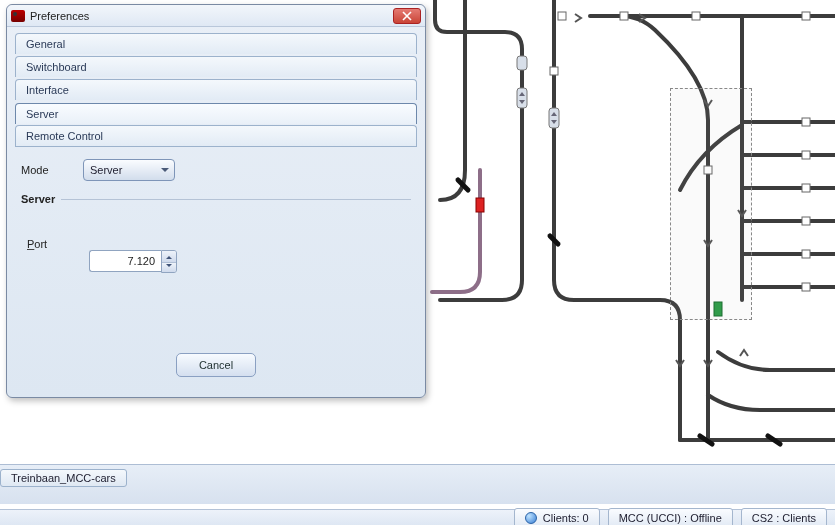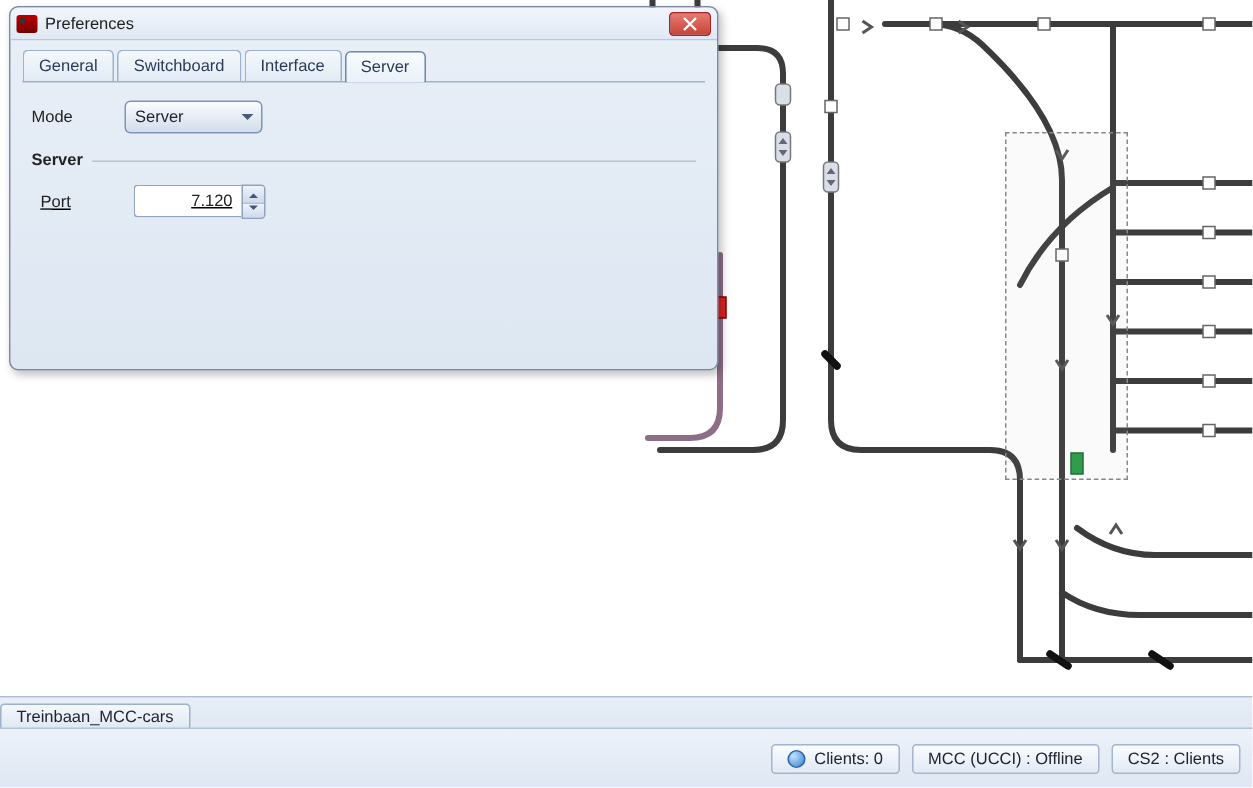--- a/index.html
+++ b/index.html
@@ -3,61 +3,61 @@
 <meta charset="utf-8">
 <style>
   * { box-sizing: border-box; margin: 0; padding: 0; }
   body { font-family: Tahoma, Arial, sans-serif; font-size: 11px; background: #fff; width: 835px; height: 525px; position: relative; overflow: hidden; }
   
   
   .canvas { position: absolute; top: 0; left: 0; width: 835px; height: 460px; background: #fff; }
   .canvas svg { position: absolute; top: 0; left: 0; }
   
   
-  .dialog { position: absolute; top: 4px; left: 6px; width: 473px; background: linear-gradient(#e9eff7,#dde7f2); border: 1px solid #7a8aa3; border-radius: 6px; box-shadow: 2px 3px 6px rgba(0,0,0,.25); }
+  .dialog { position: absolute; top: 4px; left: 6px; width: 420px; background: linear-gradient(#e9eff7,#dde7f2); border: 1px solid #7a8aa3; border-radius: 6px; box-shadow: 2px 3px 6px rgba(0,0,0,.25); }
   .titlebar { height: 22px; display: flex; align-items: center; padding: 0 4px; background: linear-gradient(#f2f6fb,#dfe8f4); border-bottom: 1px solid #b9c7da; border-radius: 6px 6px 0 0; }
   .titlebar .app-icon { width: 14px; height: 12px; background: linear-gradient(#b00,#700); border-radius: 2px; margin-right: 5px; position: relative; }
   .titlebar .app-icon::after { content:''; position:absolute; left:2px; top:2px; width:4px; height:4px; background:#333; border-radius:50%; }
   .titlebar .title { flex: 1; color: #222; font-size: 11px; }
   .close-btn { width: 28px; height: 16px; background: linear-gradient(#e57b73,#c94436); border: 1px solid #a22; border-radius: 3px; display:flex; align-items:center; justify-content:center; cursor:pointer; }
   .close-btn svg { width: 10px; height: 10px; }
   
-  .tabs { display: flex; gap: 2px; padding: 6px 8px 0 8px; }
+  .tabs { display: flex; gap: 2px; padding: 6px 8px 0 8px; flex-direction: column; }
   .tab { padding: 4px 10px; background: linear-gradient(#f4f8fc,#e2ebf5); border: 1px solid #9cb2cc; border-bottom: none; border-radius: 4px 4px 0 0; cursor: pointer; color:#2a3a57; font-size:11px; }
   .tab.active { background: linear-gradient(#f9fcff,#e9f0f8); border-color: #6d88ab; position: relative; top: 1px; }
   .tabline { height: 1px; background: #9cb2cc; margin: 0 8px; }
   
   .content { padding: 12px 14px 8px 14px; }
   .row { display: flex; align-items: center; margin-bottom: 12px; gap: 24px; }
   .label { color:#222; min-width: 38px; }
   .underline { text-decoration: underline; text-decoration-color:#444; text-underline-offset: 1px; }
   
   .select { position: relative; width: 92px; height: 22px; background: linear-gradient(#fafcff,#d2ddec); border: 1px solid #7e95b8; border-radius: 4px; display:flex; align-items:center; padding: 0 18px 0 6px; cursor:pointer; color:#223; }
   .select::after { content:''; position:absolute; right:5px; top:8px; border:4px solid transparent; border-top-color:#4a5a78; }
   
   fieldset { border: none; border-top: 1px solid #b5c3d6; padding: 10px 0 0 0; margin: 4px 0 14px 0; }
   fieldset legend { padding: 0 6px 0 0; font-weight: bold; color:#222; }
   
-  .spinner { display:flex; align-items:stretch; }
+  .spinner { display:flex; align-items:stretch;margin-top:35px; }
   .spinner input { width: 72px; height: 22px; border: 1px solid #90a4c0; border-right: none; border-radius: 3px 0 0 3px; text-align: right; padding: 0 6px; font-size:11px; background:#fff; color:#222; font-family: inherit; }
   .spinner .spin-btns { display:flex; flex-direction:column; border:1px solid #90a4c0; border-radius:0 3px 3px 0; overflow:hidden; }
   .spinner .sb { width: 14px; height: 10.5px; background: linear-gradient(#eef3fa,#cfdaec); display:flex; align-items:center; justify-content:center; cursor:pointer; }
   .spinner .sb + .sb { border-top:1px solid #b0bfd5; }
   .spinner .tri-up { border:3px solid transparent; border-bottom-color:#415479; }
   .spinner .tri-down { border:3px solid transparent; border-top-color:#415479; }
   
   .buttons { display:flex; justify-content:center; gap: 14px; padding: 54px 0 12px 0; }
   .btn { width: 80px; height: 24px; background: linear-gradient(#f7fbff,#d4dfef); border: 1px solid #8aa0c2; border-radius: 5px; cursor:pointer; color:#233; font-size:11px; font-family: inherit; }
   
   
   .doc-tab-area { position:absolute; top: 464px; left: 0; right: 0; height: 40px; background: linear-gradient(#e7eef7,#d7e1ef); border-top: 1px solid #adbdd4; }
   .doc-tab { position:absolute; top: 4px; left: 0; height: 18px; padding: 2px 10px; background: linear-gradient(#f4f8fc,#dfe8f3); border: 1px solid #9cb2cc; border-radius: 3px; font-size:11px; color:#223; cursor:pointer; }
   
   
-  .statusbar { position:absolute; bottom:0; left:0; right:0; height: 40px; background: linear-gradient(#edf2fa,#dee7f3); border-top:1px solid #b3c2d7; display:flex; justify-content:flex-end; align-items:center; padding: 0 8px; gap: 8px; }
+  .statusbar { position:absolute; bottom:0; left:0; right:0; height: 16px; background: linear-gradient(#edf2fa,#dee7f3); border-top:1px solid #b3c2d7; display:flex; justify-content:flex-end; align-items:center; padding: 0 8px; gap: 8px; }
   .status-pill { height: 20px; background: linear-gradient(#fafcff,#e1e9f4); border: 1px solid #a4b6ce; border-radius: 3px; padding: 0 10px; display:flex; align-items:center; gap:6px; color:#223; font-size:11px; }
   .globe { width:12px; height:12px; border-radius:50%; background: radial-gradient(circle at 30% 30%, #bfe3ff, #3a7fd5); border:1px solid #2a63a8; }
   
   
   .sel-rect { position:absolute; border:1px dashed #888; background: rgba(170,170,170,.06); }
 
   .scroll-handle { stroke:#777; stroke-width:1; fill:#d8dfe9; }
 </style>
 </head>
 <body>
@@ -149,47 +149,49 @@
       <svg viewBox="0 0 10 10">
           <path d="M1 1 L9 9 M9 1 L1 9" stroke="#fff" stroke-width="1.6"></path>
         </svg>
     </div>
   </div>
   <div class="tabs">
     <div class="tab">General</div>
     <div class="tab">Switchboard</div>
     <div class="tab">Interface</div>
     <div class="tab active">Server</div>
+    <div class="tab">Remote Control</div>
   </div>
   <div class="tabline"></div>
   <div class="content">
     <div class="row">
       <span class="label">Mode</span>
       <div class="select">
         <span>Server</span>
       </div>
     </div>
     <fieldset>
       <legend>Server</legend>
-      <div class="row" style="padding-left:6px;text-decoration:underline;">
+      <div class="row" style="padding-left:6px;">
         <span class="label"><span class="underline">P</span>ort</span>
         <div class="spinner">
           <input type="text" value="7.120" style="">
           <div class="spin-btns">
             <div class="sb">
                 <div class="tri-up"></div>
               </div>
             <div class="sb">
                 <div class="tri-down"></div>
               </div>
           </div>
         </div>
       </div>
     </fieldset>
     <div class="buttons">
+      <button class="btn">Cancel</button>
     </div>
   </div>
 </div>
 
 <div class="doc-tab-area">
   <div class="doc-tab">Treinbaan_MCC-cars</div>
 </div>
 
 <div class="statusbar">
   <div class="status-pill">

